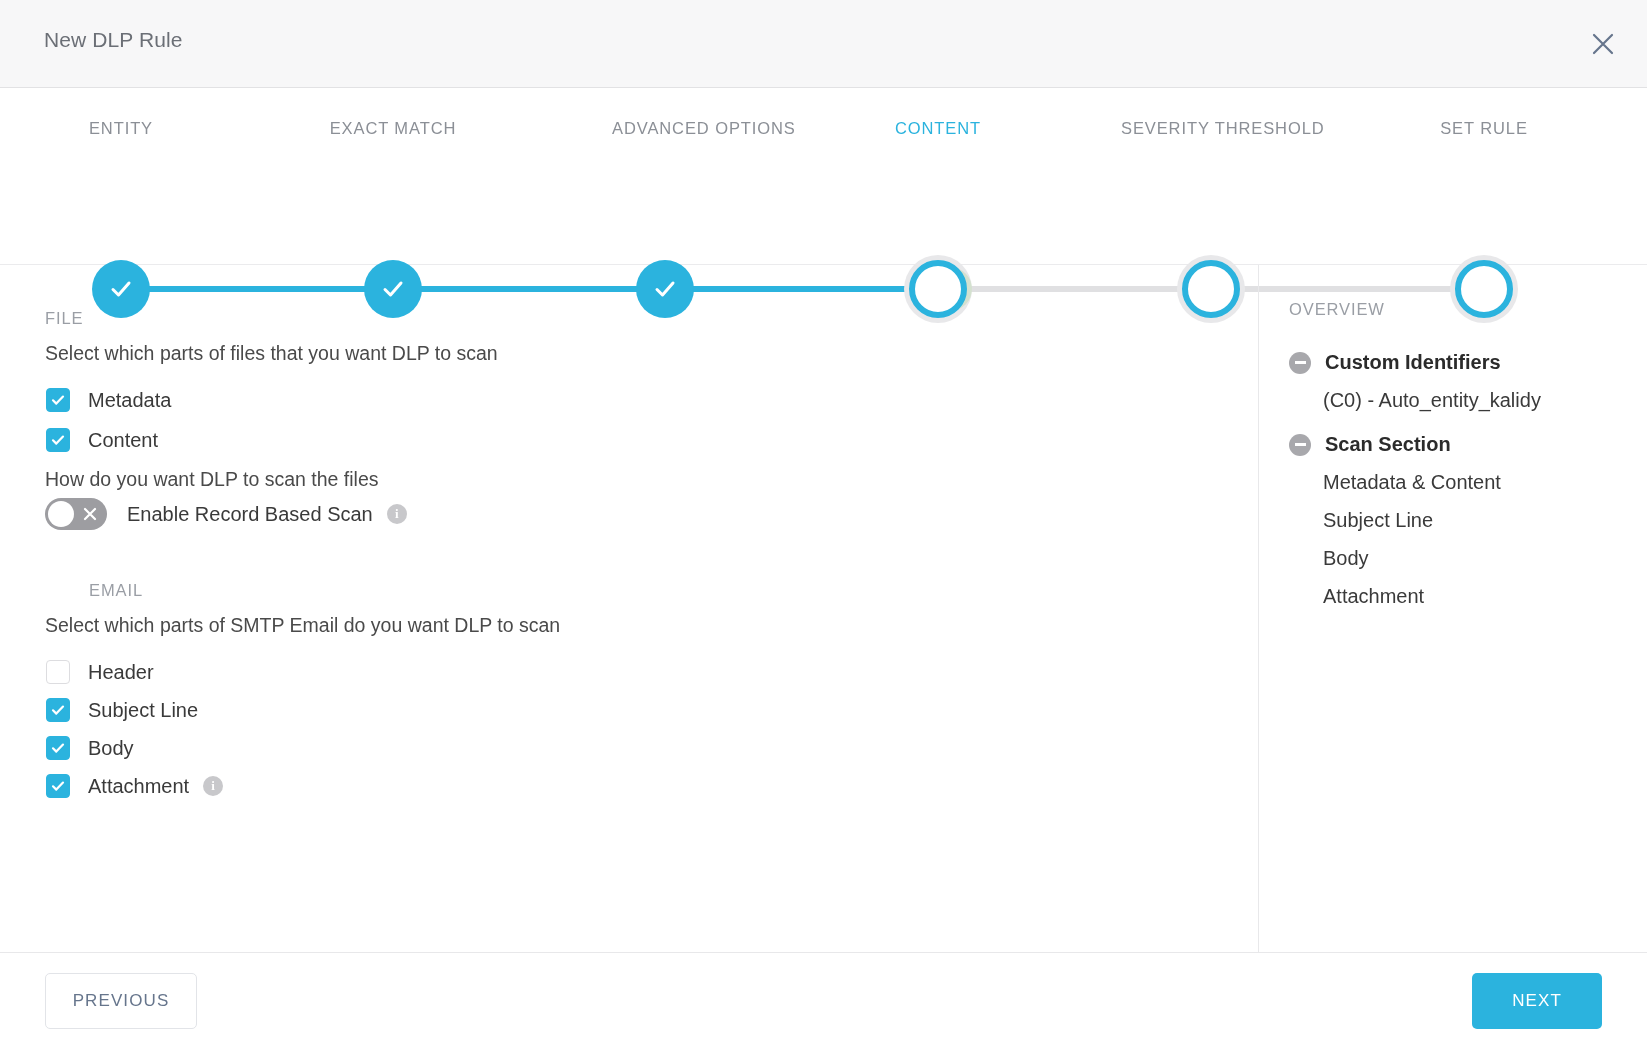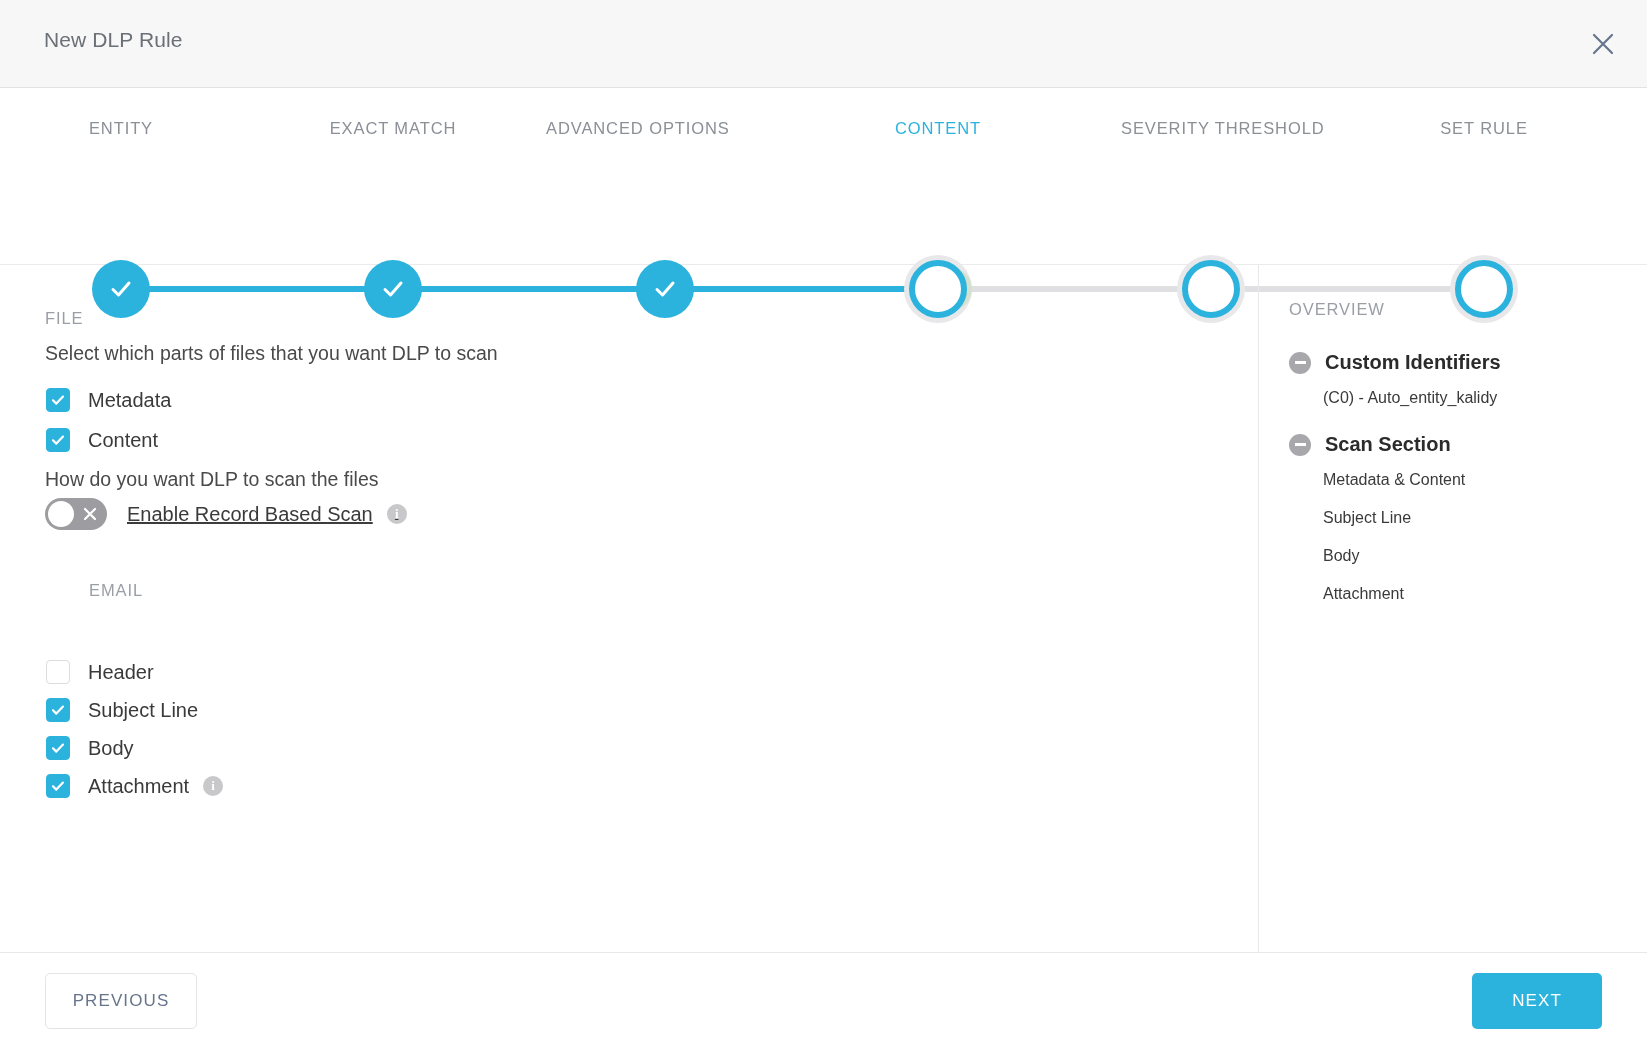--- a/index.html
+++ b/index.html
@@ -327,21 +327,21 @@
   .ov-group-label {
     margin-left: 14px;
     font-size: 20px;
     font-weight: bold;
     color: #2b2b2b;
     white-space: nowrap;
   }
   .ov-item {
     position: absolute;
     left: 1323px;
-    font-size: 16px;
+    font-size: 20px;
     color: #3a3a3a;
     white-space: nowrap;
   }
 
   
   .footer {
     position: absolute;
     left: 0;
     top: 952px;
     width: 1647px;
@@ -419,21 +419,21 @@
       <div class="step-label">EXACT MATCH</div>
     </div>
     <div class="node-wrap" style="left:393px;">
       <div class="node done">
         <svg width="26" height="26" viewBox="0 0 26 26" aria-hidden="true">
           <path d="M5 13.5 L10.5 19 L21 7" stroke="#ffffff" stroke-width="3" fill="none" stroke-linecap="round" stroke-linejoin="round"></path>
         </svg>
       </div>
     </div>
 
-    <div class="step" style="left:636px;">
+    <div class="step" style="left:702px;">
       <div class="step-label">ADVANCED OPTIONS</div>
     </div>
     <div class="node-wrap" style="left:665px;">
       <div class="node done">
         <svg width="26" height="26" viewBox="0 0 26 26" aria-hidden="true">
           <path d="M5 13.5 L10.5 19 L21 7" stroke="#ffffff" stroke-width="3" fill="none" stroke-linecap="round" stroke-linejoin="round"></path>
         </svg>
       </div>
     </div>
 
@@ -484,32 +484,33 @@
     <span class="cbox on">
       <svg width="16" height="16" viewBox="0 0 16 16" aria-hidden="true">
         <path d="M3 8.3 L6.3 11.6 L13 4.6" stroke="#ffffff" stroke-width="2.2" fill="none" stroke-linecap="round" stroke-linejoin="round"></path>
       </svg>
     </span>
     <span class="cb-label">Content</span>
   </div>
 
   <div class="prompt-text" style="left:45px; top:203px;">How do you want DLP to scan the files</div>
 
-  <div class="toggle-row" style="left:45px; top:233px;text-decoration:underline;">
+  <div class="toggle-row" style="left:45px; top:233px;">
     <span class="toggle">
       <span class="knob"></span>
       <svg class="x-mark" viewBox="0 0 14 14" aria-hidden="true">
         <path d="M2 2 L12 12 M12 2 L2 12" stroke="#ffffff" stroke-width="2.2" stroke-linecap="round" fill="none"></path>
       </svg>
     </span>
     <span class="toggle-label">Enable Record Based Scan</span>
     <span class="info-dot">i</span>
   </div>
 
   <div class="section-title" style="left:45px; top:316px;margin-left:44px;">EMAIL</div>
+  <div class="prompt-text" style="left:45px; top:349px;">Select which parts of SMTP Email do you want DLP to scan</div>
 
   <div class="cb-row" style="left:46px; top:395px;">
     <span class="cbox off"></span>
     <span class="cb-label">Header</span>
   </div>
 
   <div class="cb-row" style="left:46px; top:433px;">
     <span class="cbox on">
       <svg width="16" height="16" viewBox="0 0 16 16" aria-hidden="true">
         <path d="M3 8.3 L6.3 11.6 L13 4.6" stroke="#ffffff" stroke-width="2.2" fill="none" stroke-linecap="round" stroke-linejoin="round"></path>

